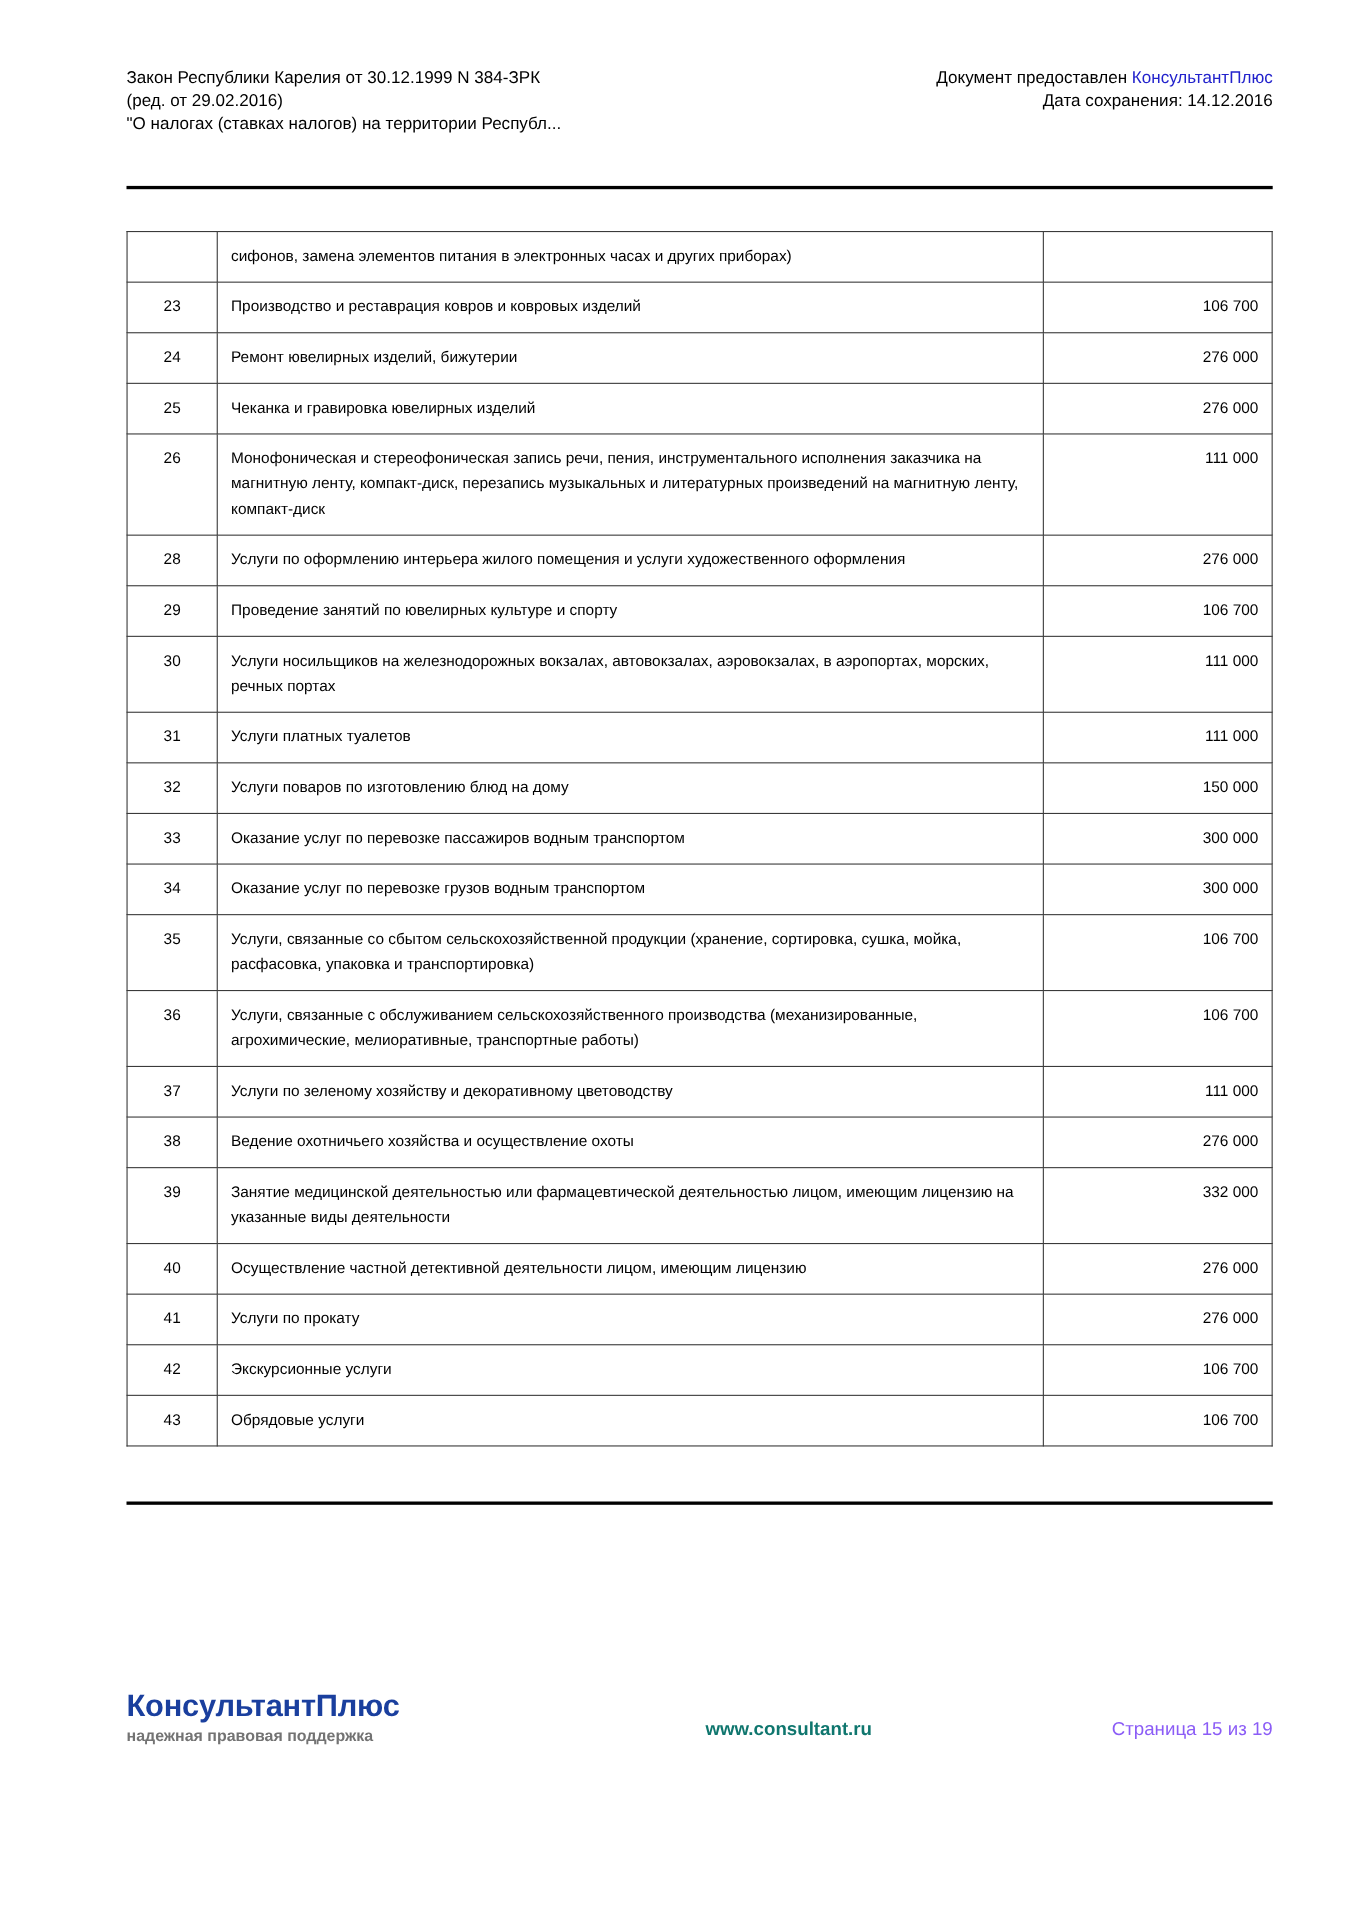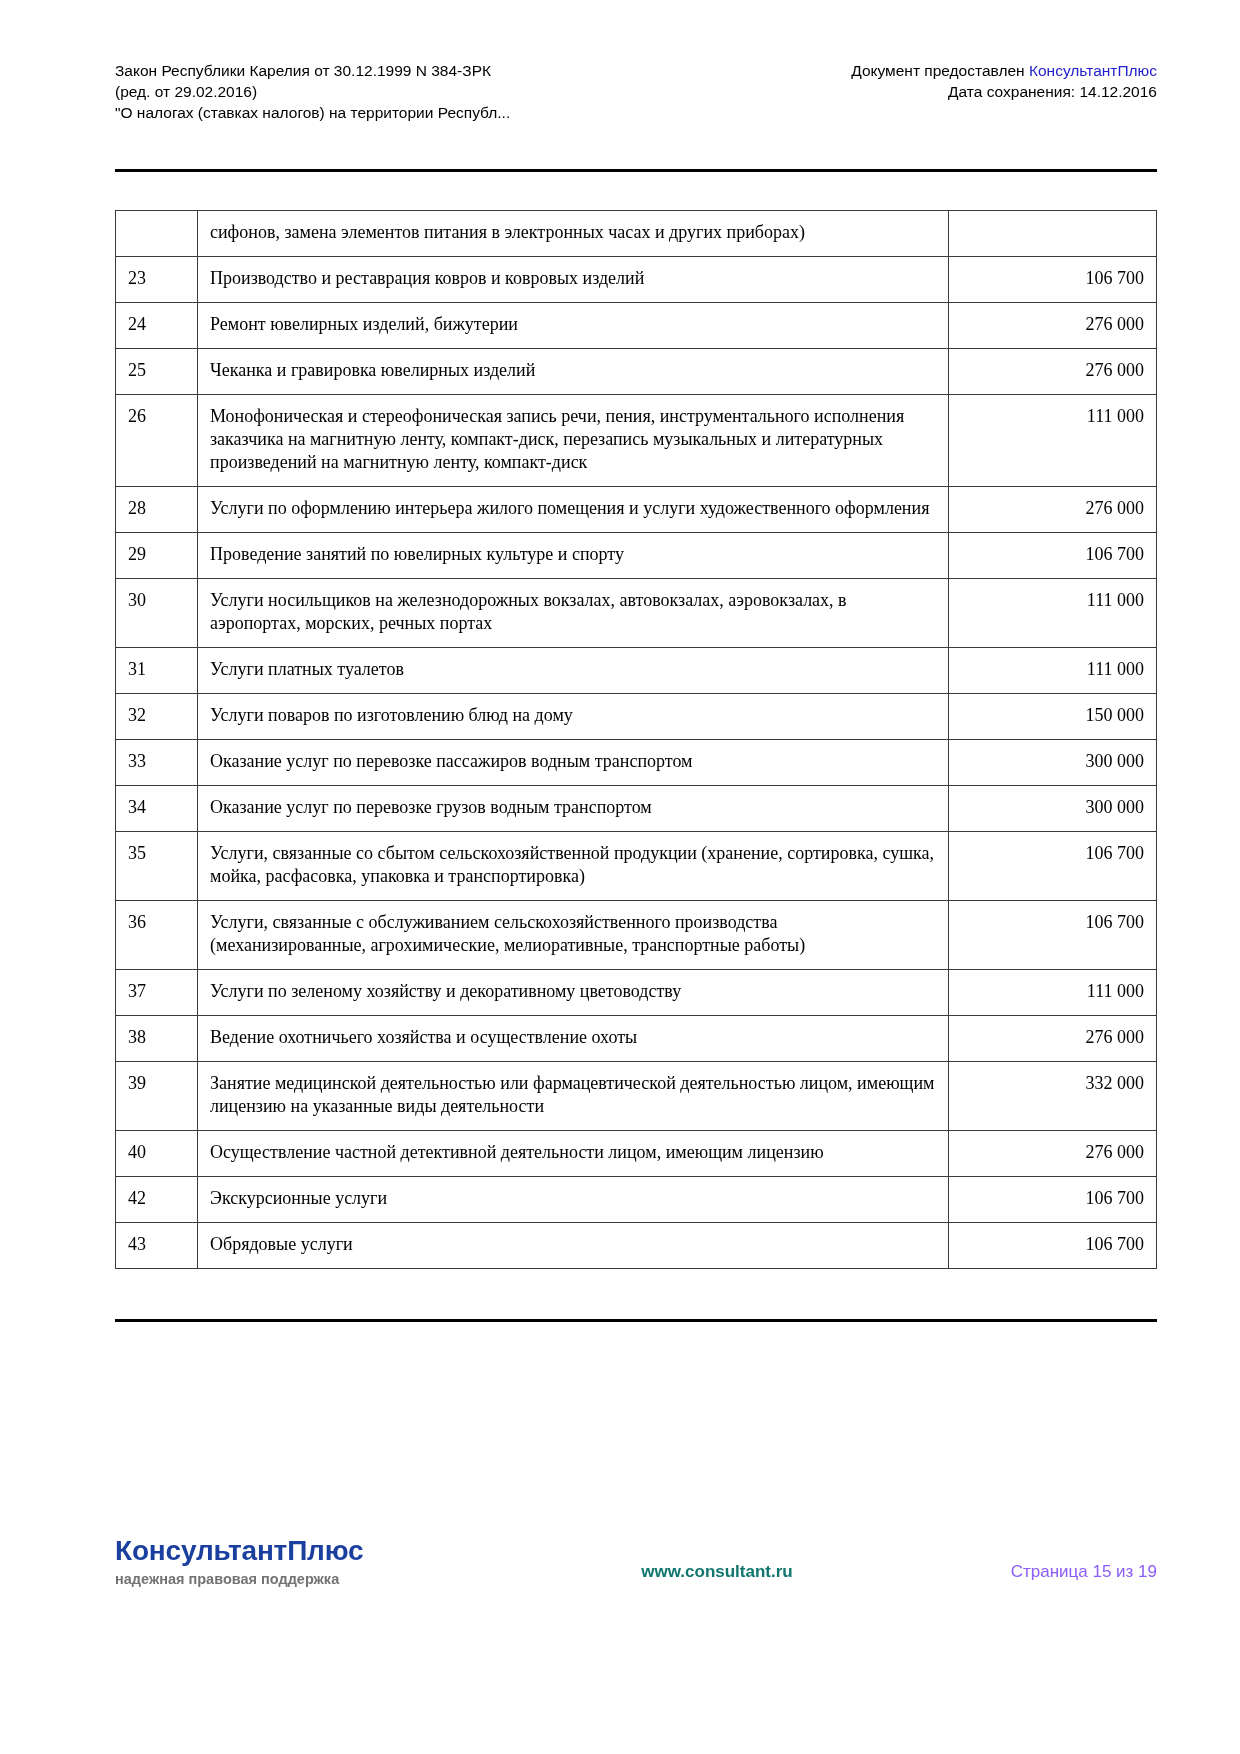--- a/index.html
+++ b/index.html
@@ -48,32 +48,31 @@
     margin-top: 46px;
     border-top: 3px solid #000000;
   }
 
   
   table.rates {
     margin-top: 38px;
     border-collapse: collapse;
     width: 100%;
     table-layout: fixed;
-    font-size: 18px;
+    font-size: 14px;
     line-height: 23px;
-    font-family: Liberation Serif, serif;
   }
   table.rates td {
     border: 1.5px solid #3a3a3a;
     padding: 10px 12px 12px 12px;
     vertical-align: top;
   }
   td.col-num {
     width: 57px;
-    text-align: left;
+    text-align: center;
     padding-left: 0;
     padding-right: 0;
   }
   td.col-name {
     width: auto;
   }
   td.col-value {
     width: 183px;
     text-align: right;
   }
@@ -225,20 +224,25 @@
           <td class="col-num">39</td>
           <td class="col-name">Занятие медицинской деятельностью или фармацевтической деятельностью лицом, имеющим лицензию на указанные виды деятельности</td>
           <td class="col-value">332 000</td>
         </tr>
         <tr>
           <td class="col-num">40</td>
           <td class="col-name">Осуществление частной детективной деятельности лицом, имеющим лицензию</td>
           <td class="col-value">276 000</td>
         </tr>
         <tr>
+          <td class="col-num">41</td>
+          <td class="col-name">Услуги по прокату</td>
+          <td class="col-value">276 000</td>
+        </tr>
+        <tr>
           <td class="col-num">42</td>
           <td class="col-name">Экскурсионные услуги</td>
           <td class="col-value">106 700</td>
         </tr>
         <tr>
           <td class="col-num">43</td>
           <td class="col-name">Обрядовые услуги</td>
           <td class="col-value">106 700</td>
         </tr>
       </tbody>

